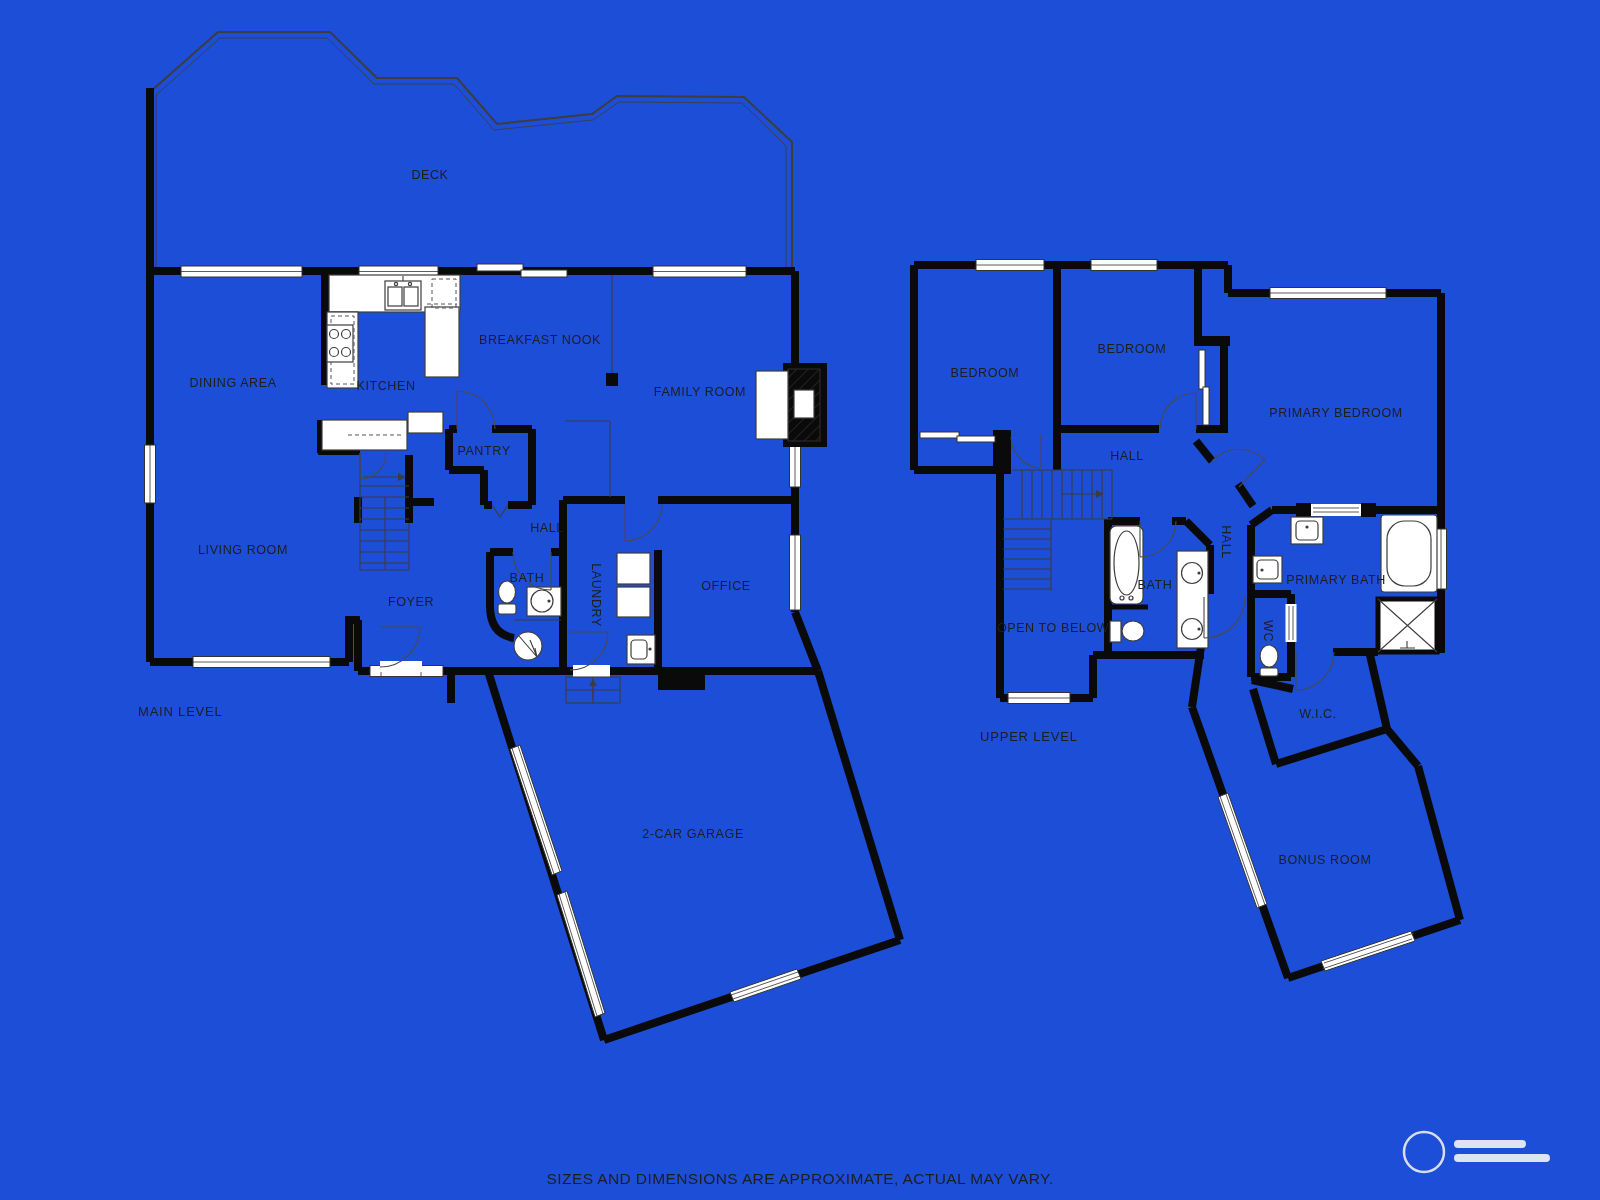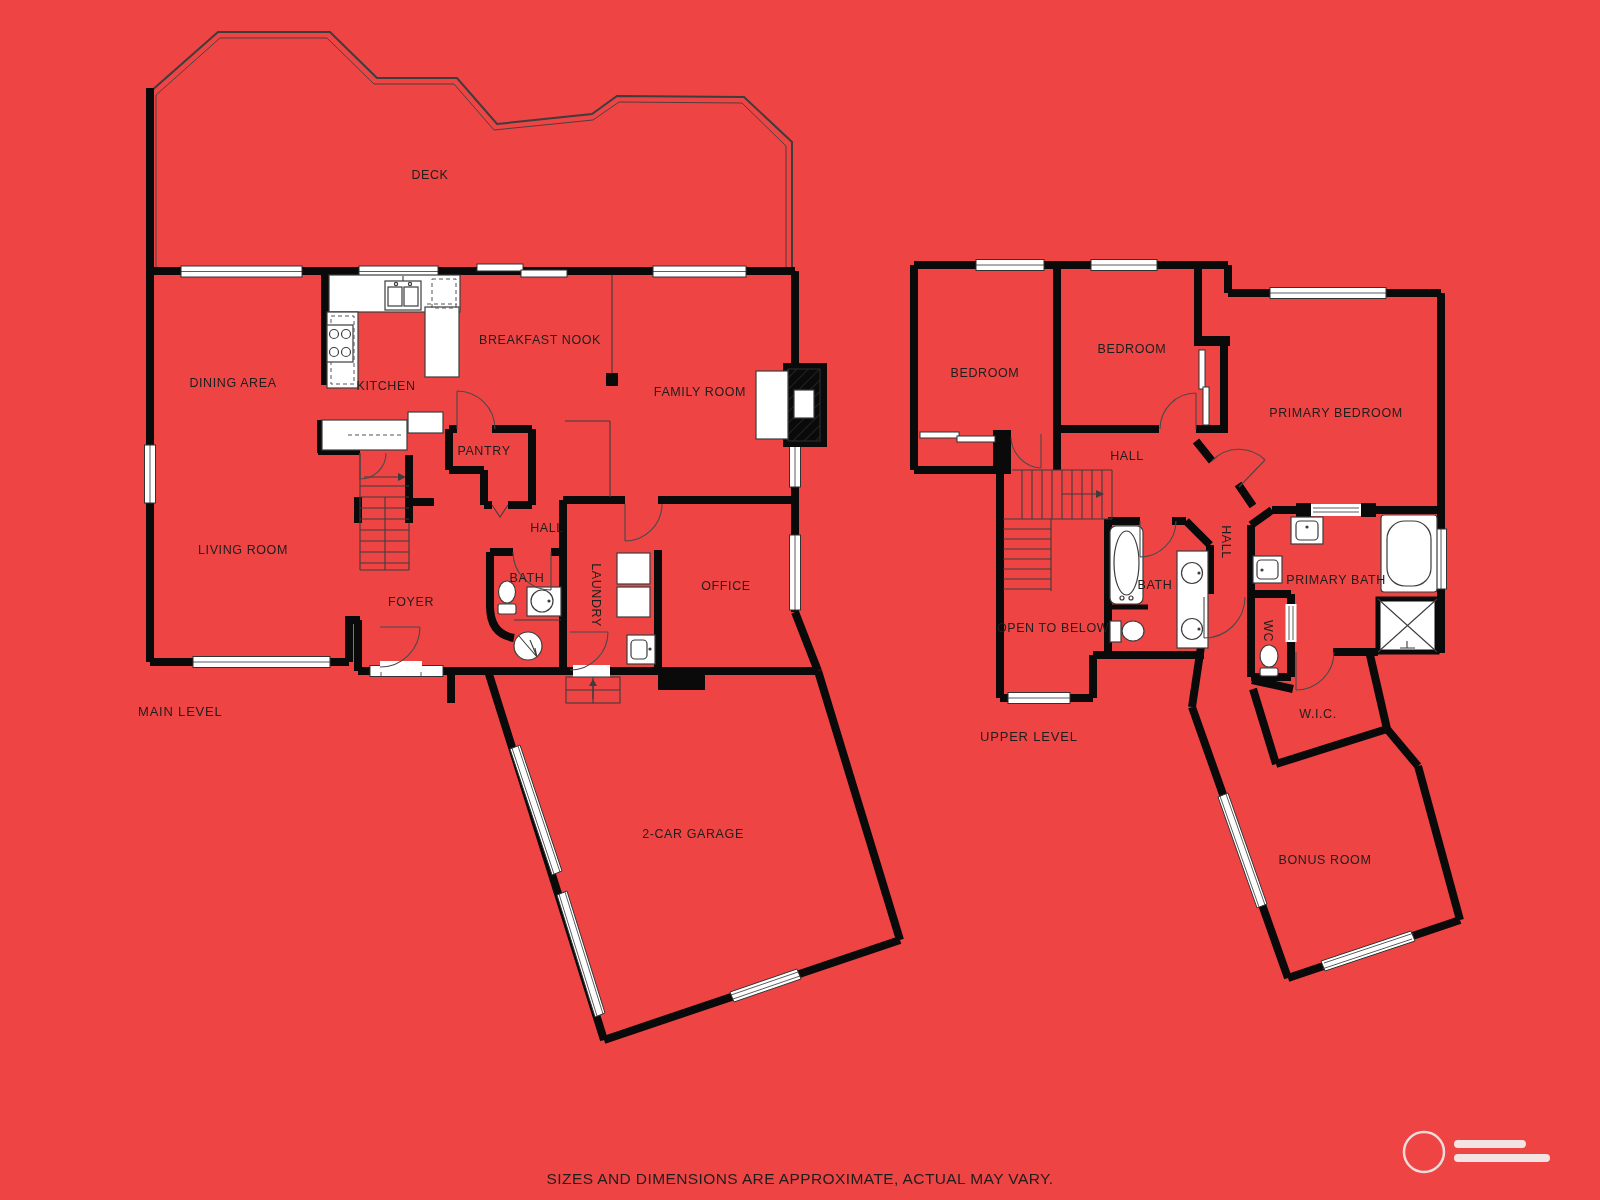--- a/index.html
+++ b/index.html
@@ -1,16 +1,16 @@
 <!DOCTYPE html>
 <html><head>
 <meta charset="utf-8">
 <style>
   html,body{margin:0;padding:0;background:#fff;}
-  .stage{position:relative;width:1600px;height:1200px;background:#ef4444;overflow:hidden;
+  .stage{position:relative;width:1600px;height:1200px;background:#1d4ed8;overflow:hidden;
          font-family:"Liberation Sans", sans-serif;}
   svg{position:absolute;left:0;top:0;}
   text{fill:#1e1e1e;font-size:12.5px;letter-spacing:.6px;}
   .lvl{font-size:13px;letter-spacing:.8px;}
   .footer{font-size:15.5px;letter-spacing:.4px;}
   .wall{stroke:#0a0a0a;stroke-width:8;fill:none;stroke-linecap:butt;}
   .wallthin{stroke:#0a0a0a;stroke-width:5;fill:none;}
   .thin{stroke:#3d3d3d;stroke-width:1.1;fill:none;}
   .fix{stroke:#3d3d3d;stroke-width:1.2;fill:#fff;}
   .arc{stroke:#4a4a4a;stroke-width:1.1;fill:none;}

